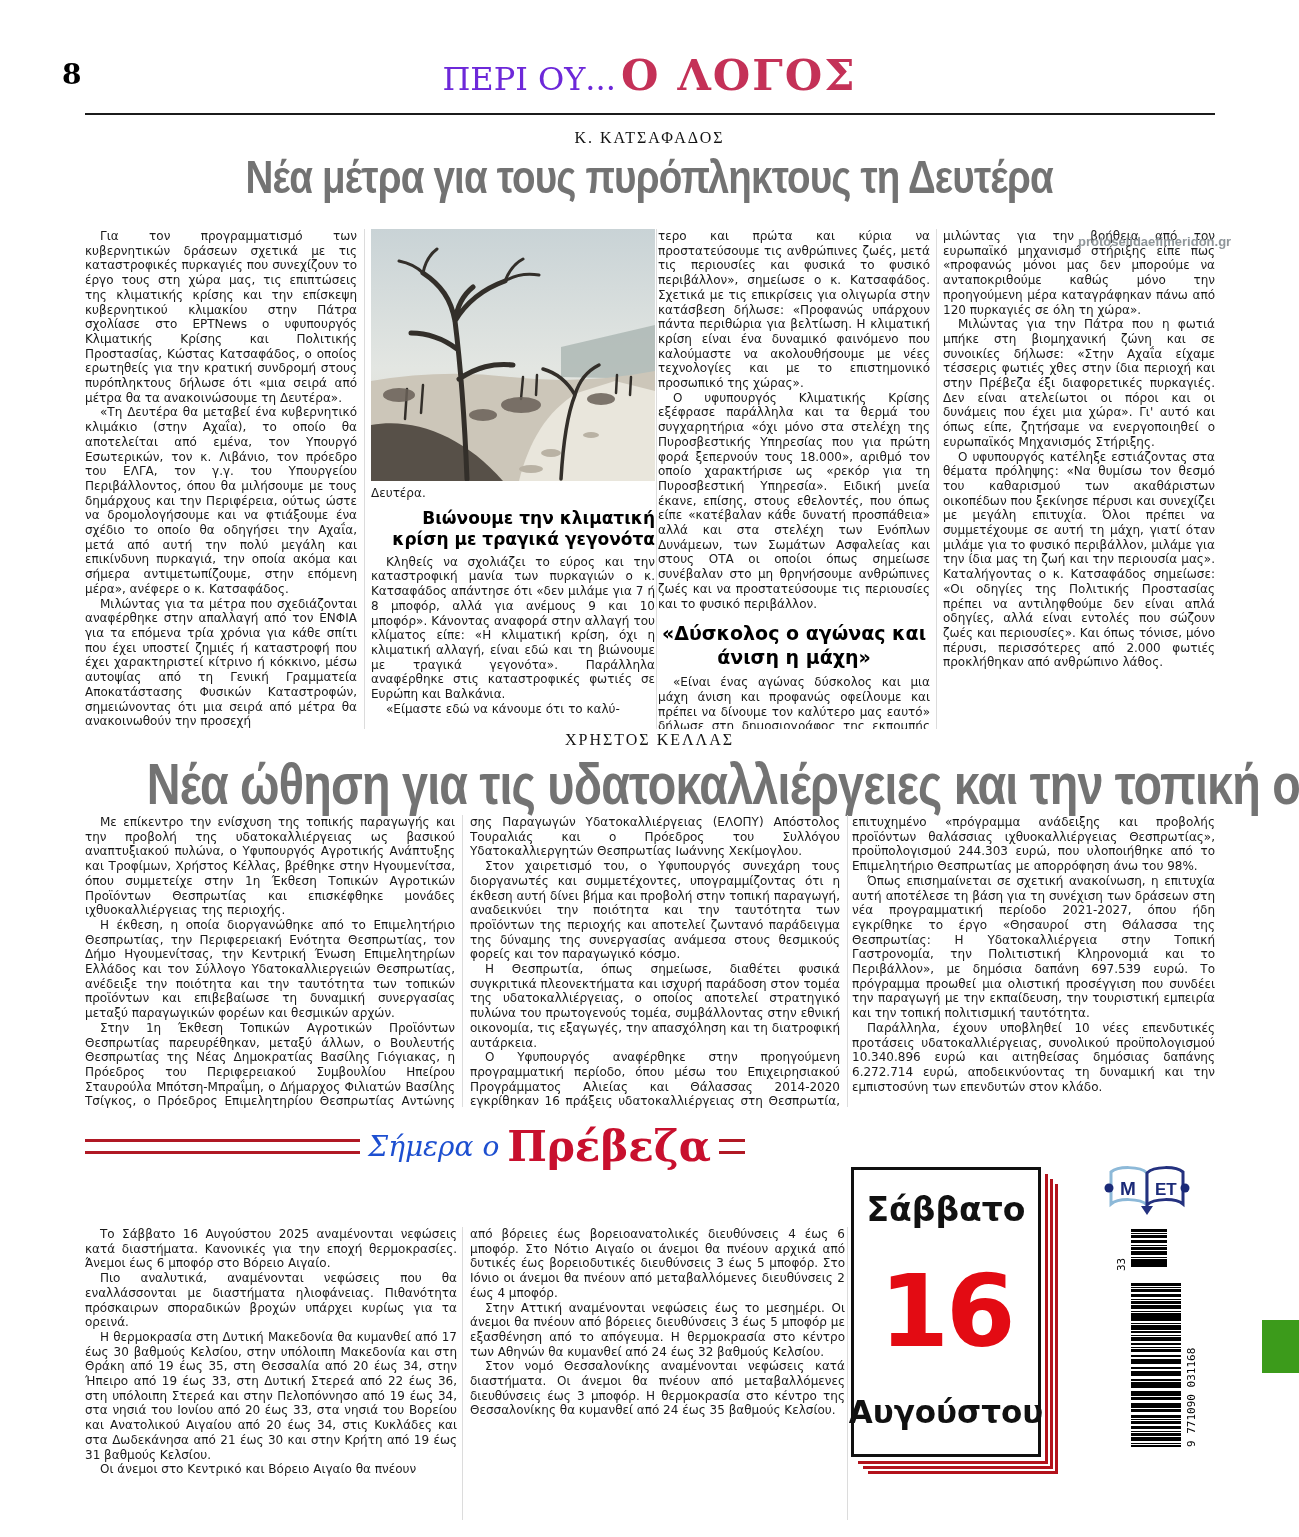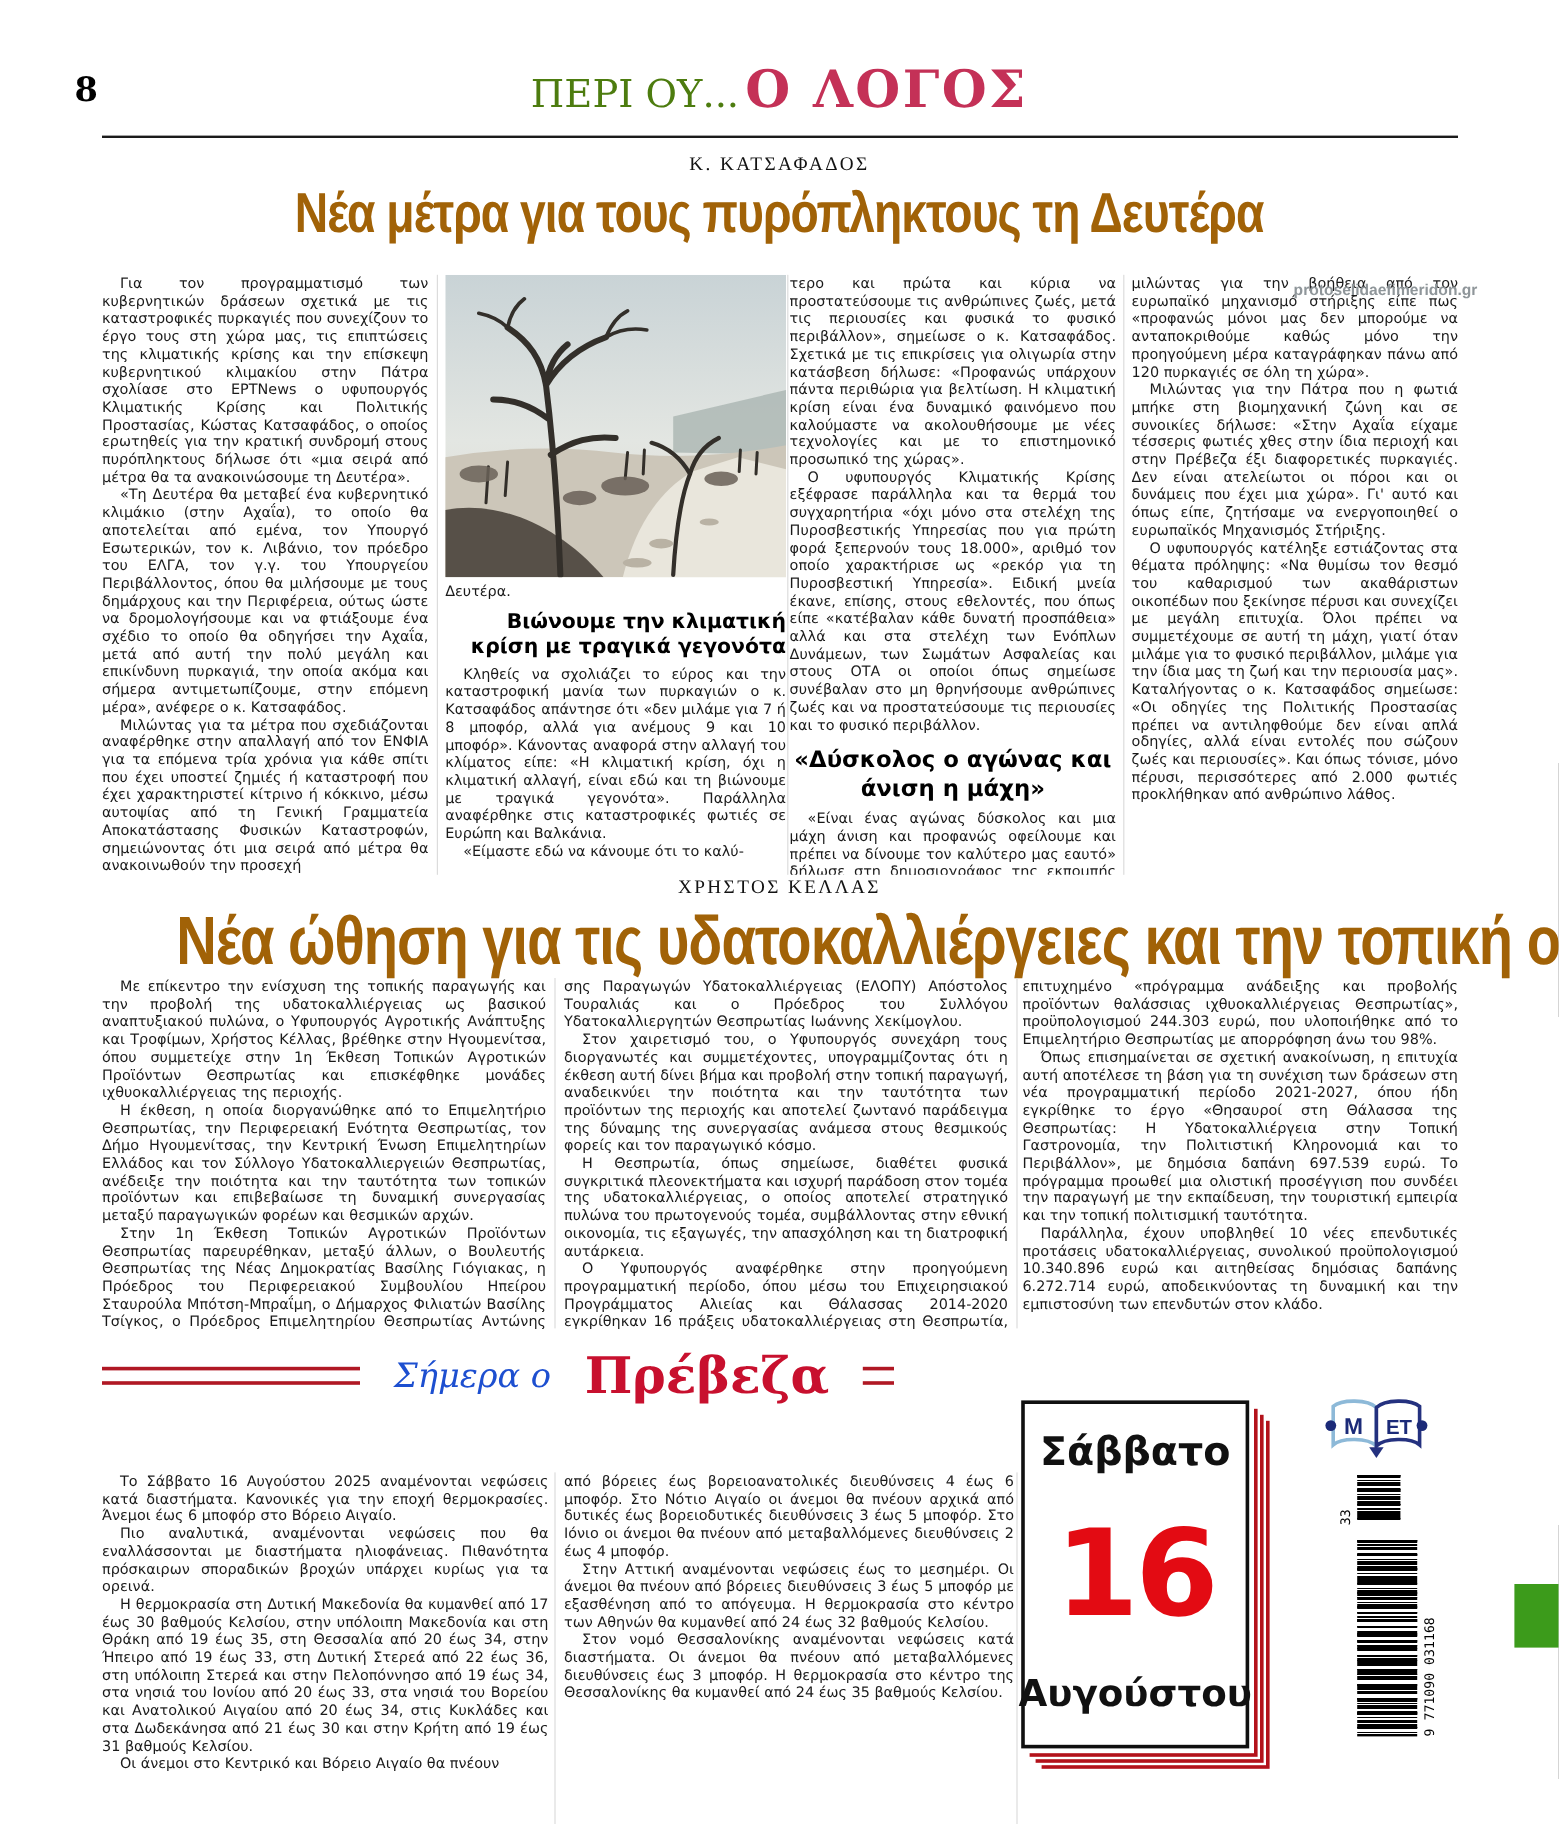--- a/index.html
+++ b/index.html
@@ -1,30 +1,30 @@
 <!DOCTYPE html>
 <html lang="el"><head>
 <meta charset="utf-8">
 <style>
   html,body{margin:0;padding:0;background:#888;}
   .page{position:relative;width:1299px;height:1537px;background:#fff;margin:0 auto;
         font-family:"DejaVu Sans",sans-serif;overflow:hidden;}
   .pageno{position:absolute;left:62px;top:58px;font:bold 28px "DejaVu Serif",serif;color:#000;}
   .masthead{position:absolute;left:0;top:50px;width:1299px;text-align:center;
             font-family:"DejaVu Serif",serif;white-space:nowrap;}
-  .mh-blue{color:#4d7c0f;font-size:32px;}
+  .mh-blue{color:#6d28d9;font-size:32px;}
   .mh-red{color:#c43157;font-size:43px;font-weight:bold;letter-spacing:2px;}
   .mh-rule{position:absolute;left:85px;top:113px;width:1130px;height:2px;background:#1b1b1b;}
   .watermark{position:absolute;left:1078px;top:234px;font:bold 13px "Liberation Sans",sans-serif;
              color:#8f969a;z-index:9;}
   .byline{position:absolute;left:0;width:1299px;text-align:center;
           font-family:"Liberation Serif",serif;font-size:16px;letter-spacing:2px;color:#131313;}
   #a1-byline{top:129px;}
   #a2-byline{top:731px;}
-  .headline{position:absolute;left:0;width:1299px;text-align:center;font-weight:bold;color:#a16207;}
+  .headline{position:absolute;left:0;width:1299px;text-align:center;font-weight:bold;color:#737373;}
   .headline>span{display:inline-block;transform:scaleX(.82);white-space:nowrap;
                  letter-spacing:-1px;font-family:"Liberation Sans",sans-serif;}
   #a1-headline{top:149px;font-size:47px;}
   #a2-headline{top:751px;font-size:57px;}
   .col{position:absolute;text-align:justify;font-size:12px;line-height:14.7px;color:#1a1a1a;overflow:hidden;}
   .col p{margin:0;text-indent:15px;}
   .col p.cont{text-indent:0;}
   #a1c1{left:85px;top:229px;width:272px;height:500px;}
   #a1c2{left:371px;top:229px;width:284px;height:500px;}
   #a1c3{left:658px;top:229px;width:272px;height:500px;}
@@ -34,21 +34,21 @@
   #a2c3{left:852px;top:815px;width:363px;height:294px;}
   #wxc1{left:85px;top:1227px;width:372px;height:300px;}
   #wxc2{left:470px;top:1227px;width:375px;height:300px;}
   .h3a{font-size:17px;font-weight:bold;text-align:right;line-height:21px;margin:7px 0 5px;
        color:#000;text-indent:0 !important;}
   .h3b{font-size:19px;font-weight:bold;text-align:center;line-height:24px;margin:10px 0 6px;
        color:#000;text-indent:0 !important;}
   .vrule{position:absolute;width:1px;background:#dcdcdc;}
   .photo{display:block;margin:0 0 5px 0;}
   .wx-header{position:absolute;left:85px;top:1120px;width:660px;height:52px;
-             display:flex;align-items:center;gap:28px;}
+             display:flex;align-items:center;gap:8px;}
   .dline{height:9px;border-top:3px solid #b01824;border-bottom:3px solid #b01824;}
   .dline.left{flex:1;}
   .dline.right{width:26px;}
   .wx-prefix{font:italic 28px "DejaVu Serif",serif;color:#1d4fd0;white-space:nowrap;}
   .wx-word{font:bold 42px "DejaVu Serif",serif;color:#c8102e;white-space:nowrap;}
   .calendar{position:absolute;left:851px;top:1167px;width:190px;height:290px;background:#fff;
             border:3px solid #101010;
             box-shadow:4px 4px 0 #fff,7px 7px 0 #b3121b,9px 9px 0 #fff,12px 12px 0 #b3121b,
                        14px 14px 0 #fff,17px 17px 0 #b3121b;
             display:flex;flex-direction:column;justify-content:space-between;align-items:center;

